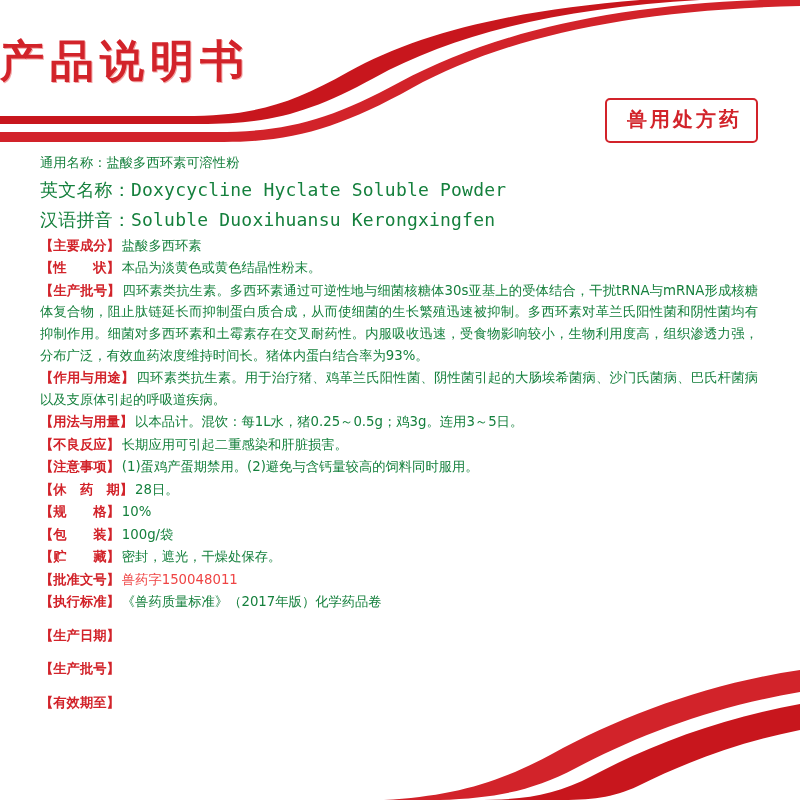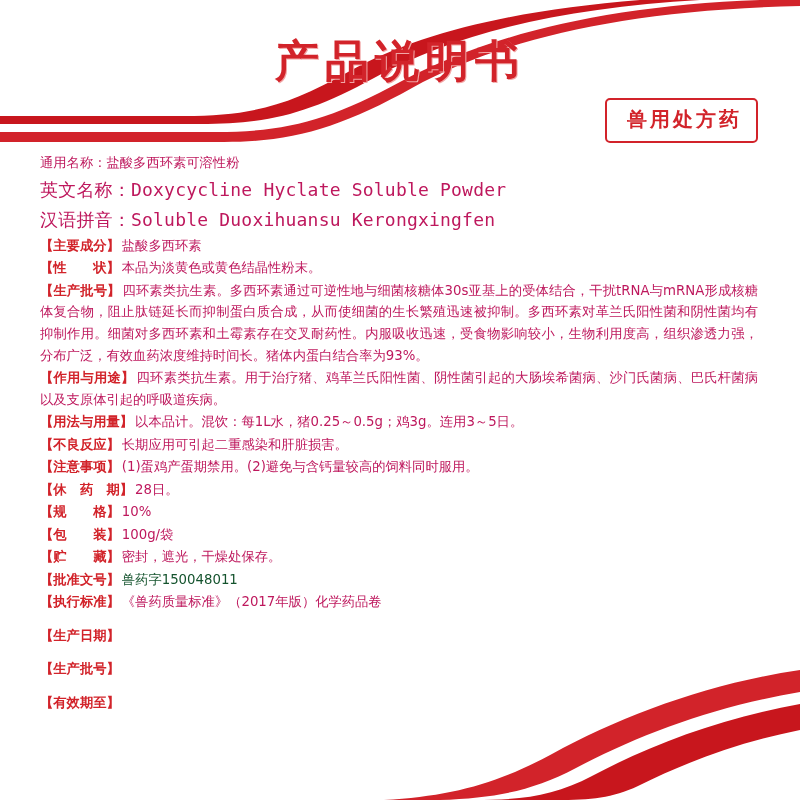--- a/index.html
+++ b/index.html
@@ -31,21 +31,20 @@
   .deco-bottom {
     bottom: 0; left: 0;
     width: 800px; height: 170px;
   }
   
   .title {
     position: absolute;
     top: 32px;
     left: 0;
     width: 800px;
-    text-align: center;
     font-family: "DejaVu Sans", sans-serif;
     font-weight: bold;
     font-size: 44px;
     letter-spacing: 6px;
     color: #d2232a;
     text-shadow: 1px 1px 0 #f2a6a6;
   }
   
   .rx-box {
     position: absolute;
@@ -74,29 +73,29 @@
   }
   .row {
     margin-bottom: 1px;
   }
   .lbl {
     color: #d2232a;
     font-weight: bold;
     white-space: nowrap;
   }
   .val {
-    color: #be185d;
+    color: #15803d;
   }
   .para {
     text-align: justify;
     text-justify: inter-ideograph;
   }
   .para .lbl { margin-right: 2px; }
   .approval-num {
-    color: #14532d;
+    color: #ef4444;
   }
   .blank-row {
     margin-top: 12px;
   }
   .mono {
     font-family: "DejaVu Sans Mono", monospace;
     font-size: 18px;
     letter-spacing: 0.2px;
   }
 </style>

